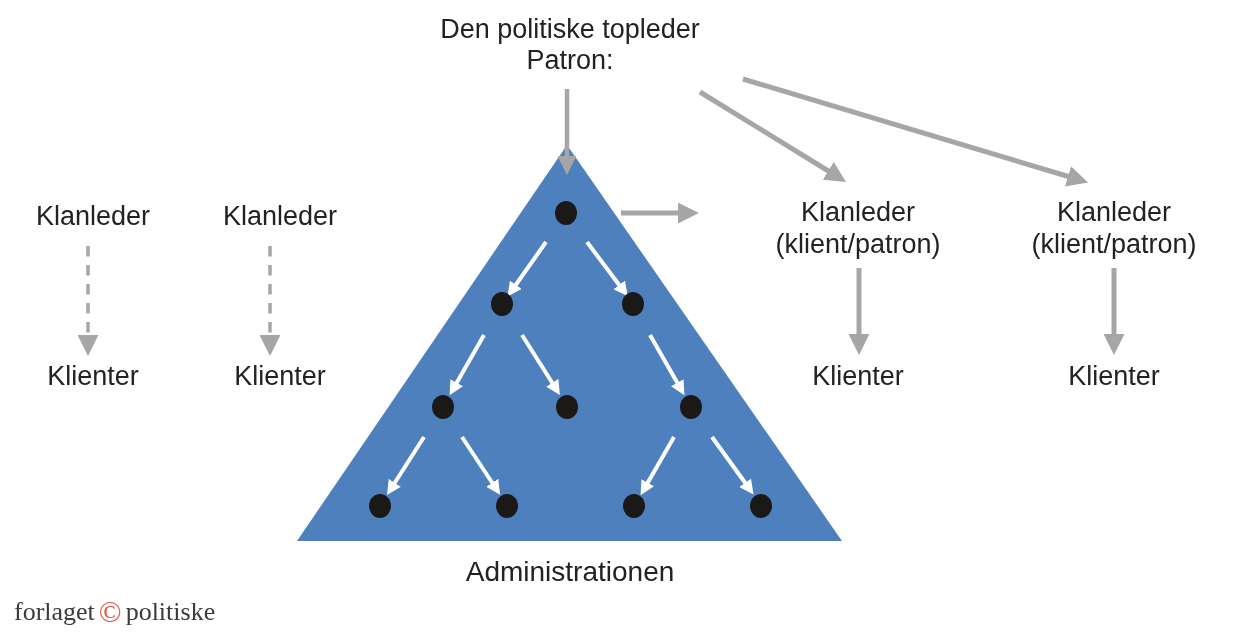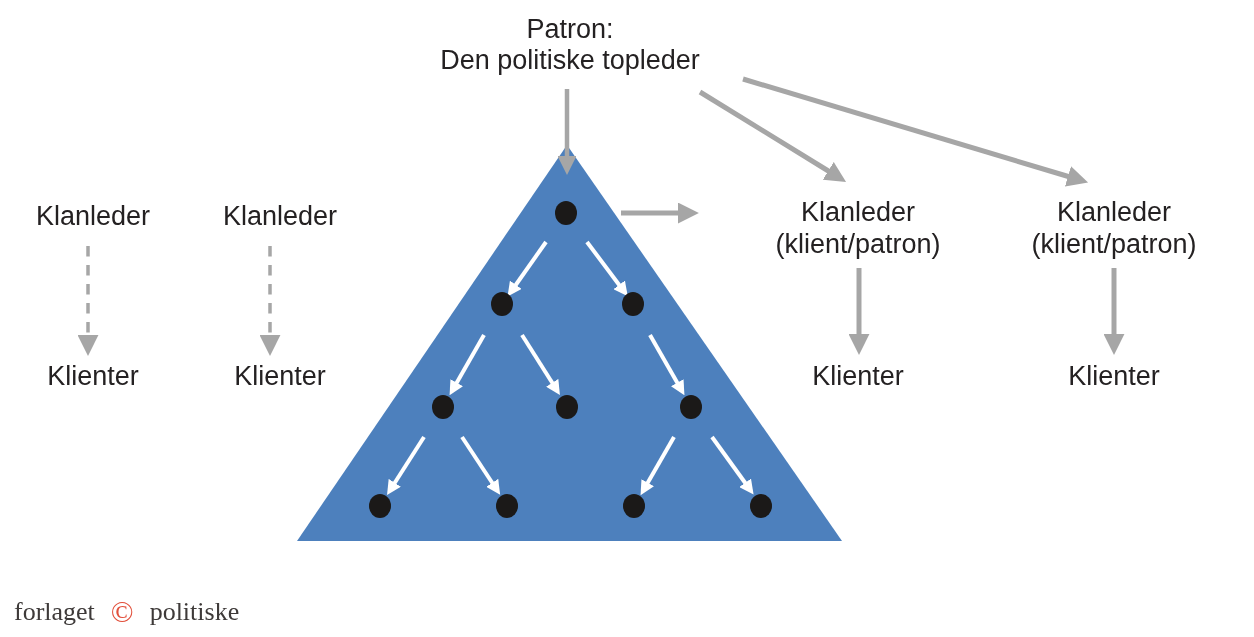--- a/index.html
+++ b/index.html
@@ -26,21 +26,21 @@
   .klanleder-left-1{top:200px;left:93px;}
   .klanleder-left-2{top:200px;left:280px;}
   .klienter-left-1{top:360px;left:93px;}
   .klienter-left-2{top:360px;left:280px;}
   .klanleder-right-1{top:196px;left:858px;}
   .klanleder-right-2{top:196px;left:1114px;}
   .klienter-right-1{top:360px;left:858px;}
   .klienter-right-2{top:360px;left:1114px;}
   .logo{
     position:absolute;left:14px;top:597px;
-    display:flex;align-items:flex-end;gap:16px;
+    display:flex;align-items:flex-end;gap:4px;
     font-family:"Liberation Serif","DejaVu Serif",serif;
     color:#3e3a39;font-size:26px;line-height:30px;
   }
   .logo-symbol{
     color:#e2503c;font-size:30px;line-height:30px;
     font-family:"Liberation Serif","DejaVu Serif",serif;
   }
 </style>
 </head>
 <body>
@@ -93,40 +93,41 @@
       <ellipse cx="567" cy="407" rx="11" ry="12"></ellipse>
       <ellipse cx="691" cy="407" rx="11" ry="12"></ellipse>
       <ellipse cx="380" cy="506" rx="11" ry="12"></ellipse>
       <ellipse cx="507" cy="506" rx="11" ry="12"></ellipse>
       <ellipse cx="634" cy="506" rx="11" ry="12"></ellipse>
       <ellipse cx="761" cy="506" rx="11" ry="12"></ellipse>
     </g>
   </svg>
 
   <div class="label patron-label">
+    <div>Den politiske topleder</div>
     <div>Patron:</div>
-    <div>Den politiske topleder</div>
   </div>
 
   <div class="label klanleder-left-1">Klanleder</div>
   <div class="label klanleder-left-2">Klanleder</div>
   <div class="label klienter-left-1">Klienter</div>
   <div class="label klienter-left-2">Klienter</div>
 
   <div class="label klanleder-right-1">
     <div>Klanleder</div>
     <div>(klient/patron)</div>
   </div>
   <div class="label klanleder-right-2">
     <div>Klanleder</div>
     <div>(klient/patron)</div>
   </div>
   <div class="label klienter-right-1">Klienter</div>
   <div class="label klienter-right-2">Klienter</div>
 
+  <div class="label admin-label">Administrationen</div>
 
   <div class="logo">
     <span>forlaget</span>
     <span class="logo-symbol">©</span>
     <span>politiske</span>
   </div>
 
 </div>
 
 </body></html>

